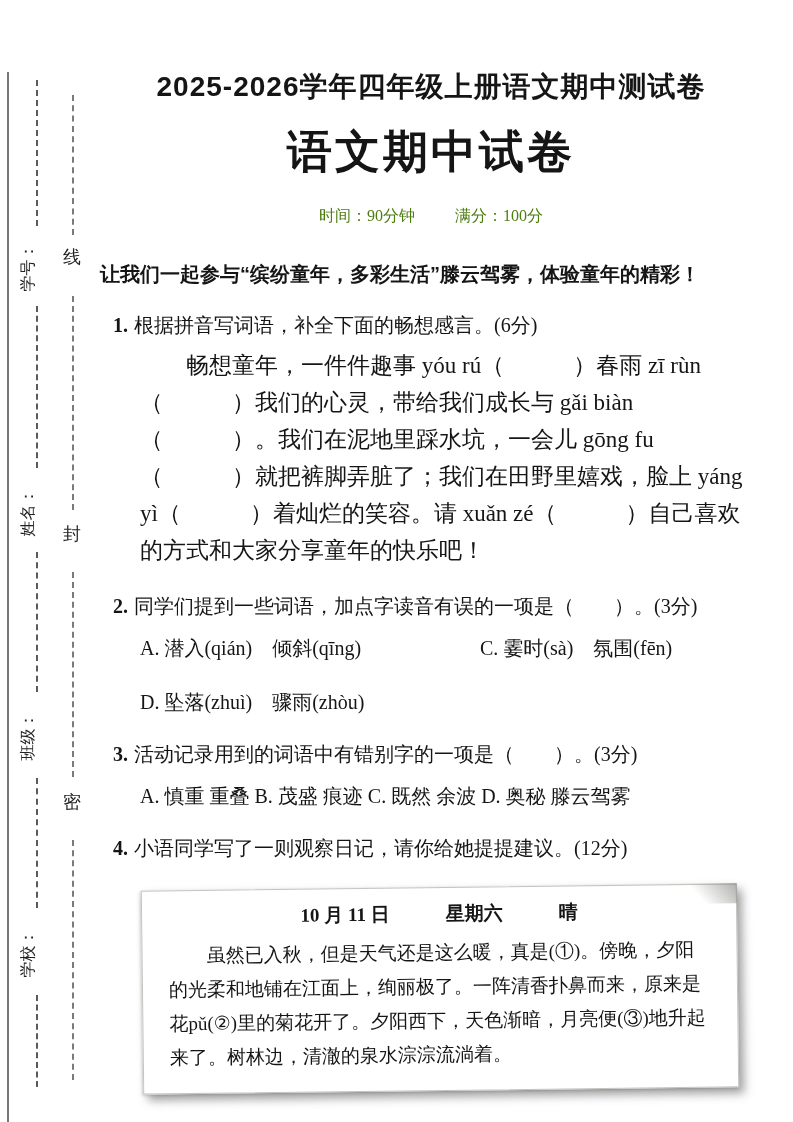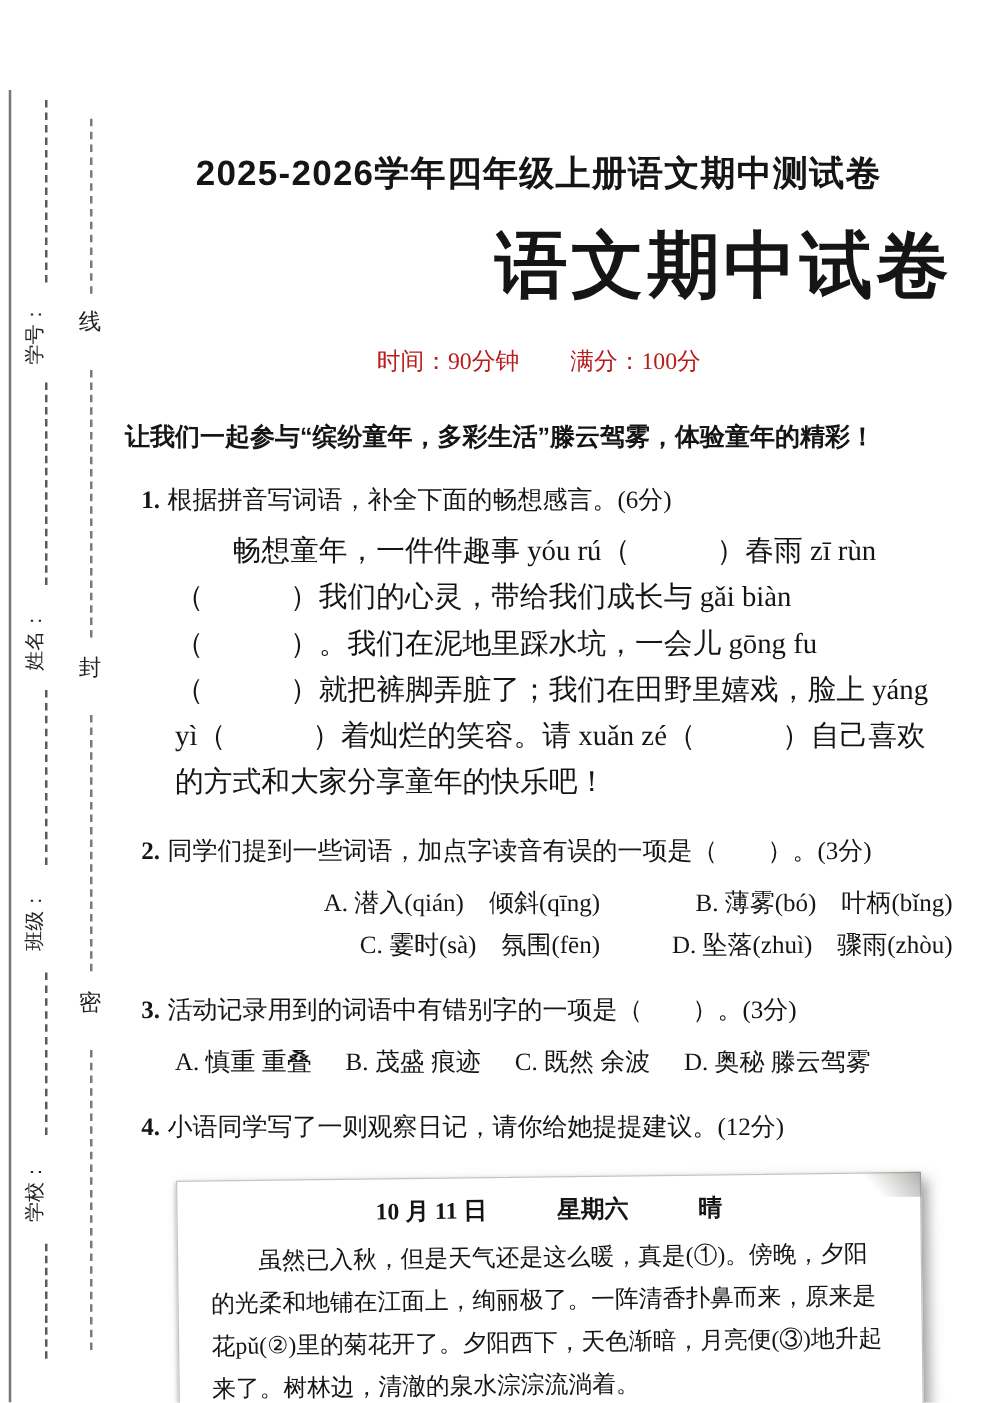--- a/index.html
+++ b/index.html
@@ -25,32 +25,32 @@
   .seal .seg.inner { border-left: 2px dashed #7a7a7a; }
   .vlabel {
     position: absolute; white-space: nowrap;
     font-size: 16px; color: #222;
     transform: rotate(-90deg);
   }
   .schar { position: absolute; left: 63px; font-size: 18px; color: #222; }
   
   .content { position: absolute; left: 100px; top: 0; width: 662px; }
   .subtitle {
-    margin-top: 120px; text-align: center;
+    margin-top: 68px; text-align: center;
     font-family: "Liberation Sans", sans-serif;
     font-size: 28px; font-weight: bold; letter-spacing: 1px;
   }
   .title {
-    margin-top: 16px; text-align: right;
+    margin-top: 16px; text-align: center;
     font-family: "Liberation Sans", sans-serif;
-    font-size: 58px; font-weight: bold; letter-spacing: 3px;
+    font-size: 45px; font-weight: bold; letter-spacing: 3px;
   }
   .meta {
     margin-top: 24px; text-align: center;
-    font-size: 19px; color: #b91c1c;
+    font-size: 16px; color: #4d7c0f;
   }
   .meta span { margin: 0 18px; }
   .intro {
     margin-top: 34px;
     font-family: "Liberation Sans", sans-serif;
     font-size: 20px; font-weight: bold;
   }
   .sec-heading {
     margin-top: 15px;
     font-family: "Liberation Sans", sans-serif;
@@ -59,25 +59,25 @@
   .question { margin-top: 22px; padding-left: 13px; }
   .stem { font-size: 20px; line-height: 30px; }
   .qnum { font-weight: bold; margin-right: 6px; }
   .passage {
     margin: 7px 0 0 27px; width: 622px;
     font-size: 23px; line-height: 37px;
     text-indent: 2em;
   }
   .opts-grid {
     display: grid; grid-template-columns: 340px 1fr;
-    row-gap: 3px; margin: 12px 0 0 27px;
-    font-size: 20px; line-height: 30px; text-align: right;
+    row-gap: 24px; margin: 12px 0 0 27px;
+    font-size: 20px; line-height: 30px;
   }
   .opts-row {
-    display: flex; gap: 27px; margin: 12px 0 0 27px;
+    display: flex; gap: 5px; margin: 12px 0 0 27px;
     font-size: 20px; line-height: 30px; white-space: nowrap;
   }
   
   .diary {
     position: relative;
     margin: 24px 0 0 42px; width: 596px;
     background: #fff;
     border: 1px solid #c6c4bf;
     box-shadow: 5px 6px 10px rgba(70,70,70,.5), -1px 1px 3px rgba(0,0,0,.18);
     transform: rotate(-0.7deg);
@@ -137,21 +137,20 @@
 
   <div class="question">
     <p class="stem"><span class="qnum">1.</span><span>根据拼音写词语，补全下面的畅想感言。(6分)</span></p>
     <p class="passage">畅想童年，一件件趣事 yóu rú（　　　）春雨 zī rùn（　　　）我们的心灵，带给我们成长与 gǎi biàn（　　　）。我们在泥地里踩水坑，一会儿 gōng fu（　　　）就把裤脚弄脏了；我们在田野里嬉戏，脸上 yáng yì（　　　）着灿烂的笑容。请 xuǎn zé（　　　）自己喜欢的方式和大家分享童年的快乐吧！</p>
   </div>
 
   <div class="question">
     <p class="stem"><span class="qnum">2.</span><span>同学们提到一些词语，加点字读音有误的一项是（　　）。(3分)</span></p>
     <div class="opts-grid">
       <span>A. 潜入(qián)　倾斜(qīng)</span>
-      <span>B. 薄雾(bó)　叶柄(bǐng)</span>
       <span>C. 霎时(sà)　氛围(fēn)</span>
       <span>D. 坠落(zhuì)　骤雨(zhòu)</span>
     </div>
   </div>
 
   <div class="question">
     <p class="stem"><span class="qnum">3.</span><span>活动记录用到的词语中有错别字的一项是（　　）。(3分)</span></p>
     <div class="opts-row">
       <span>A. 慎重 重叠</span>
       <span>B. 茂盛 痕迹</span>

